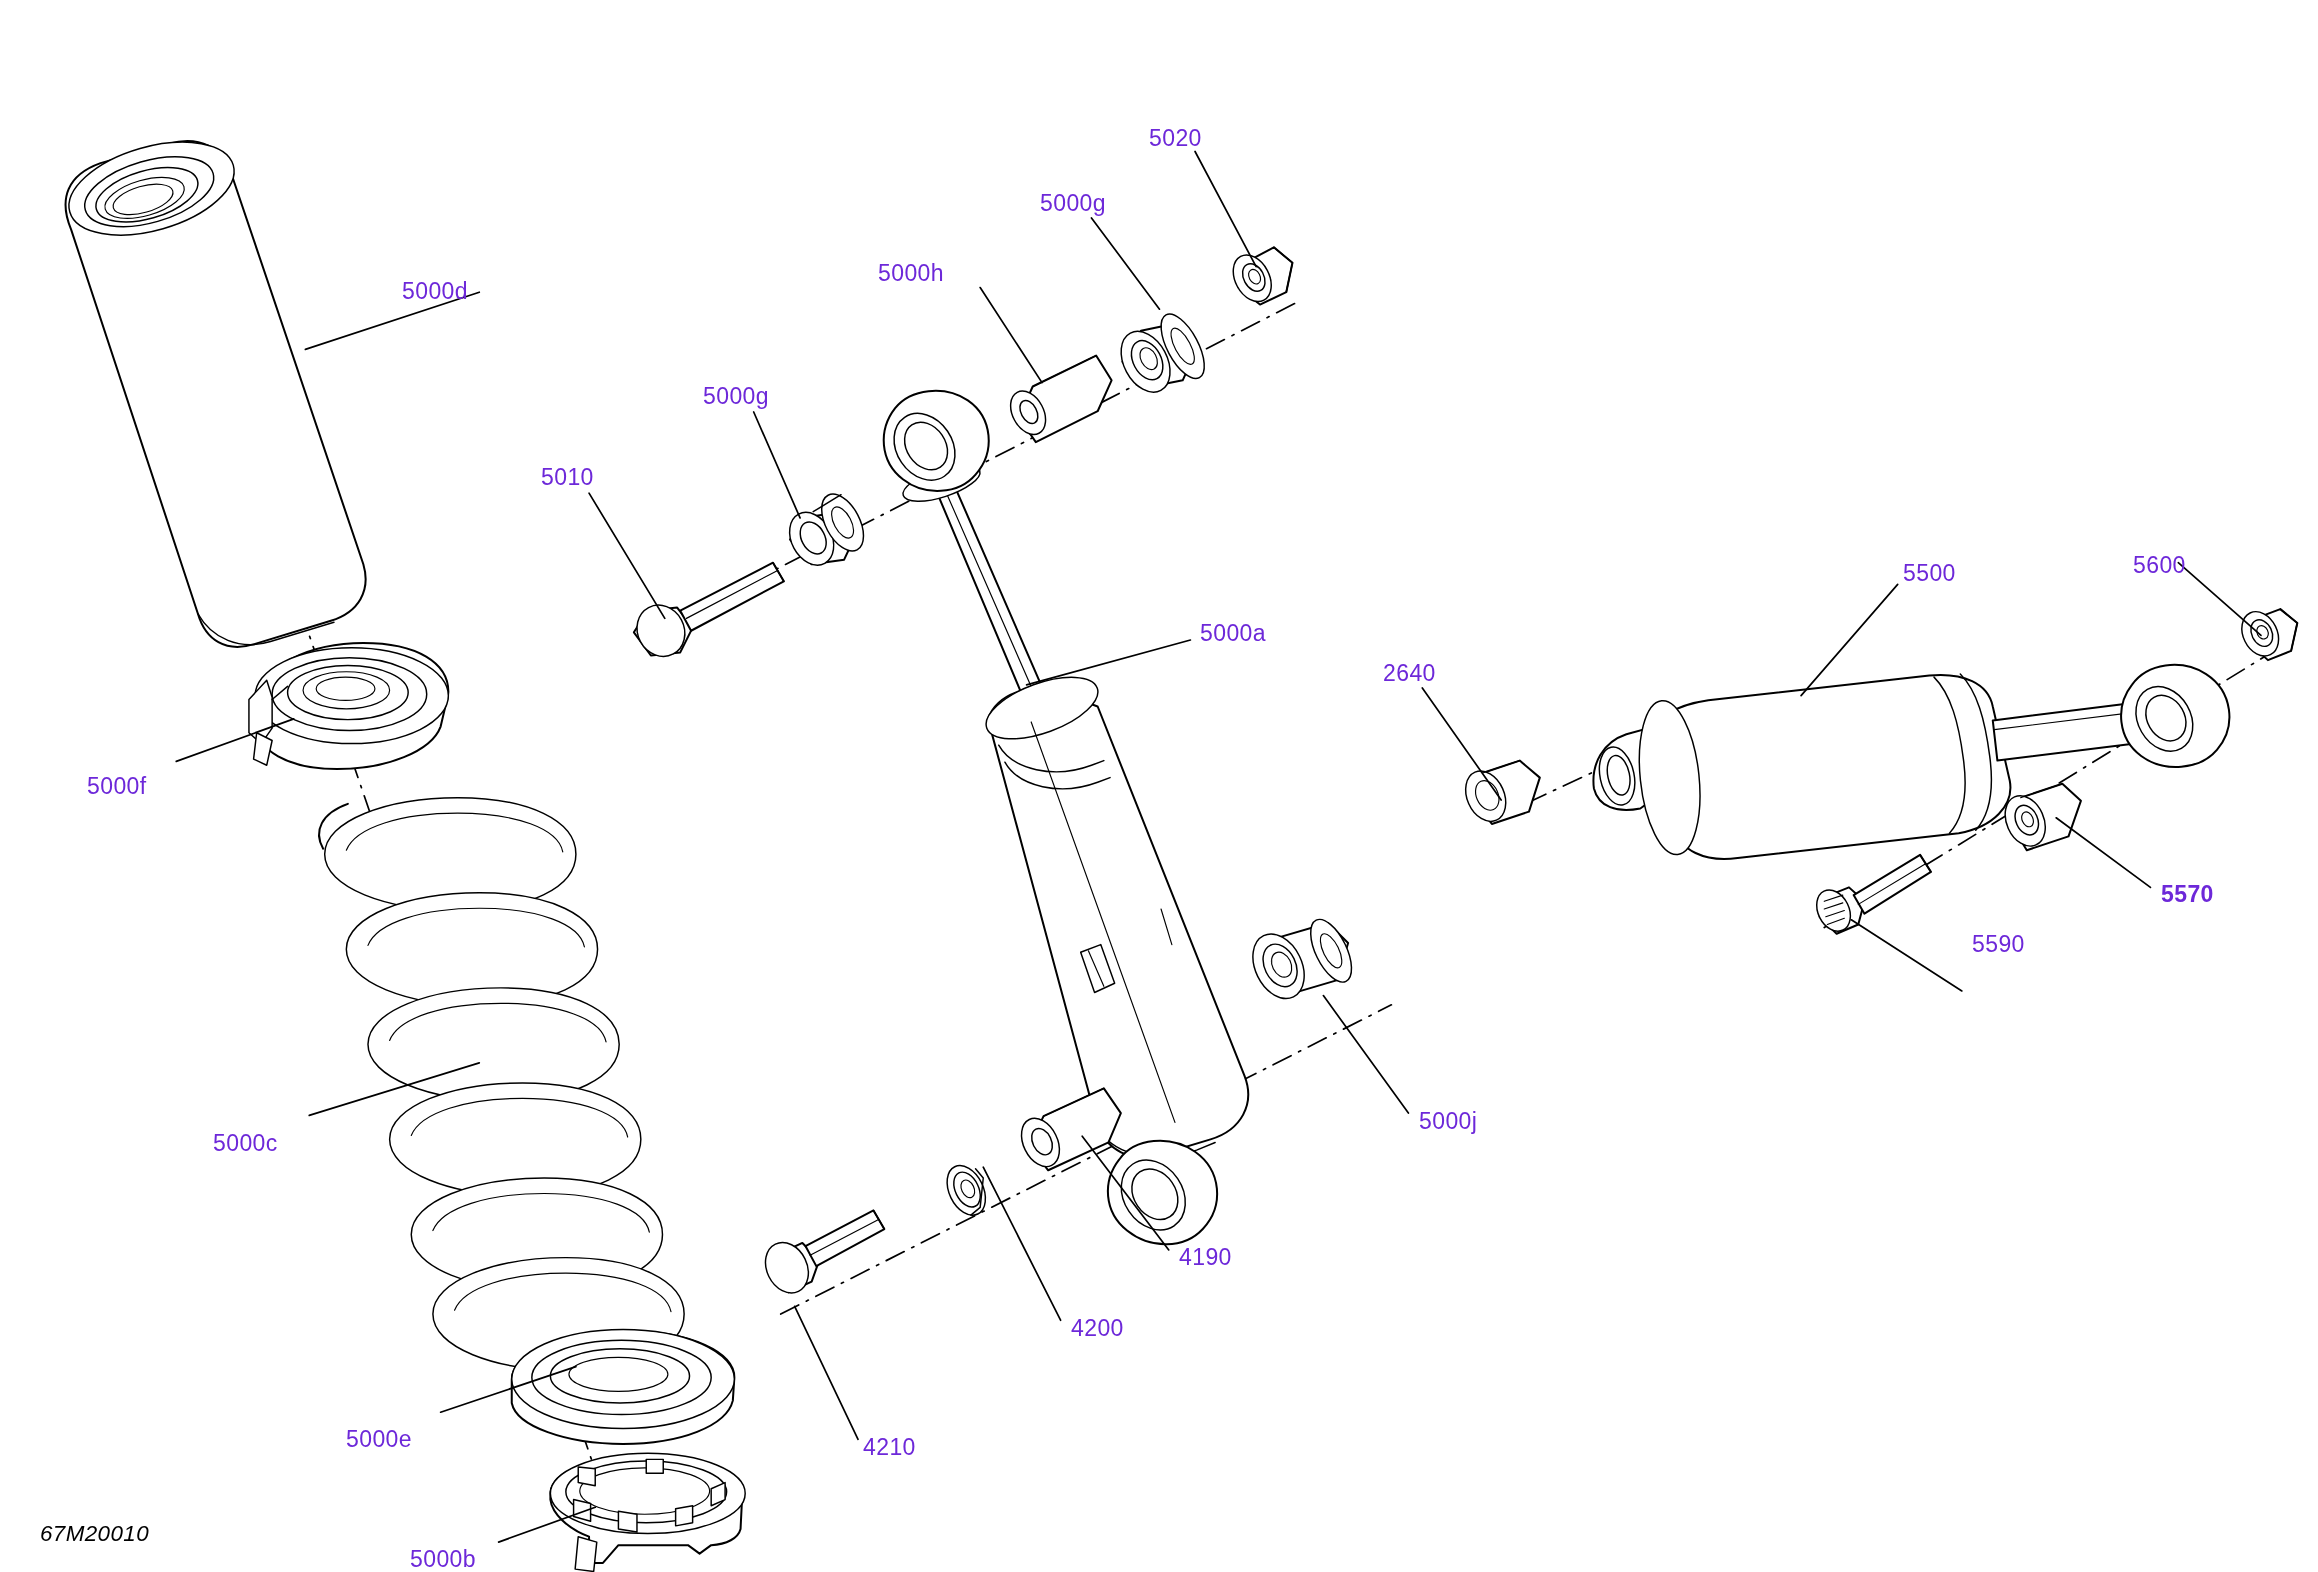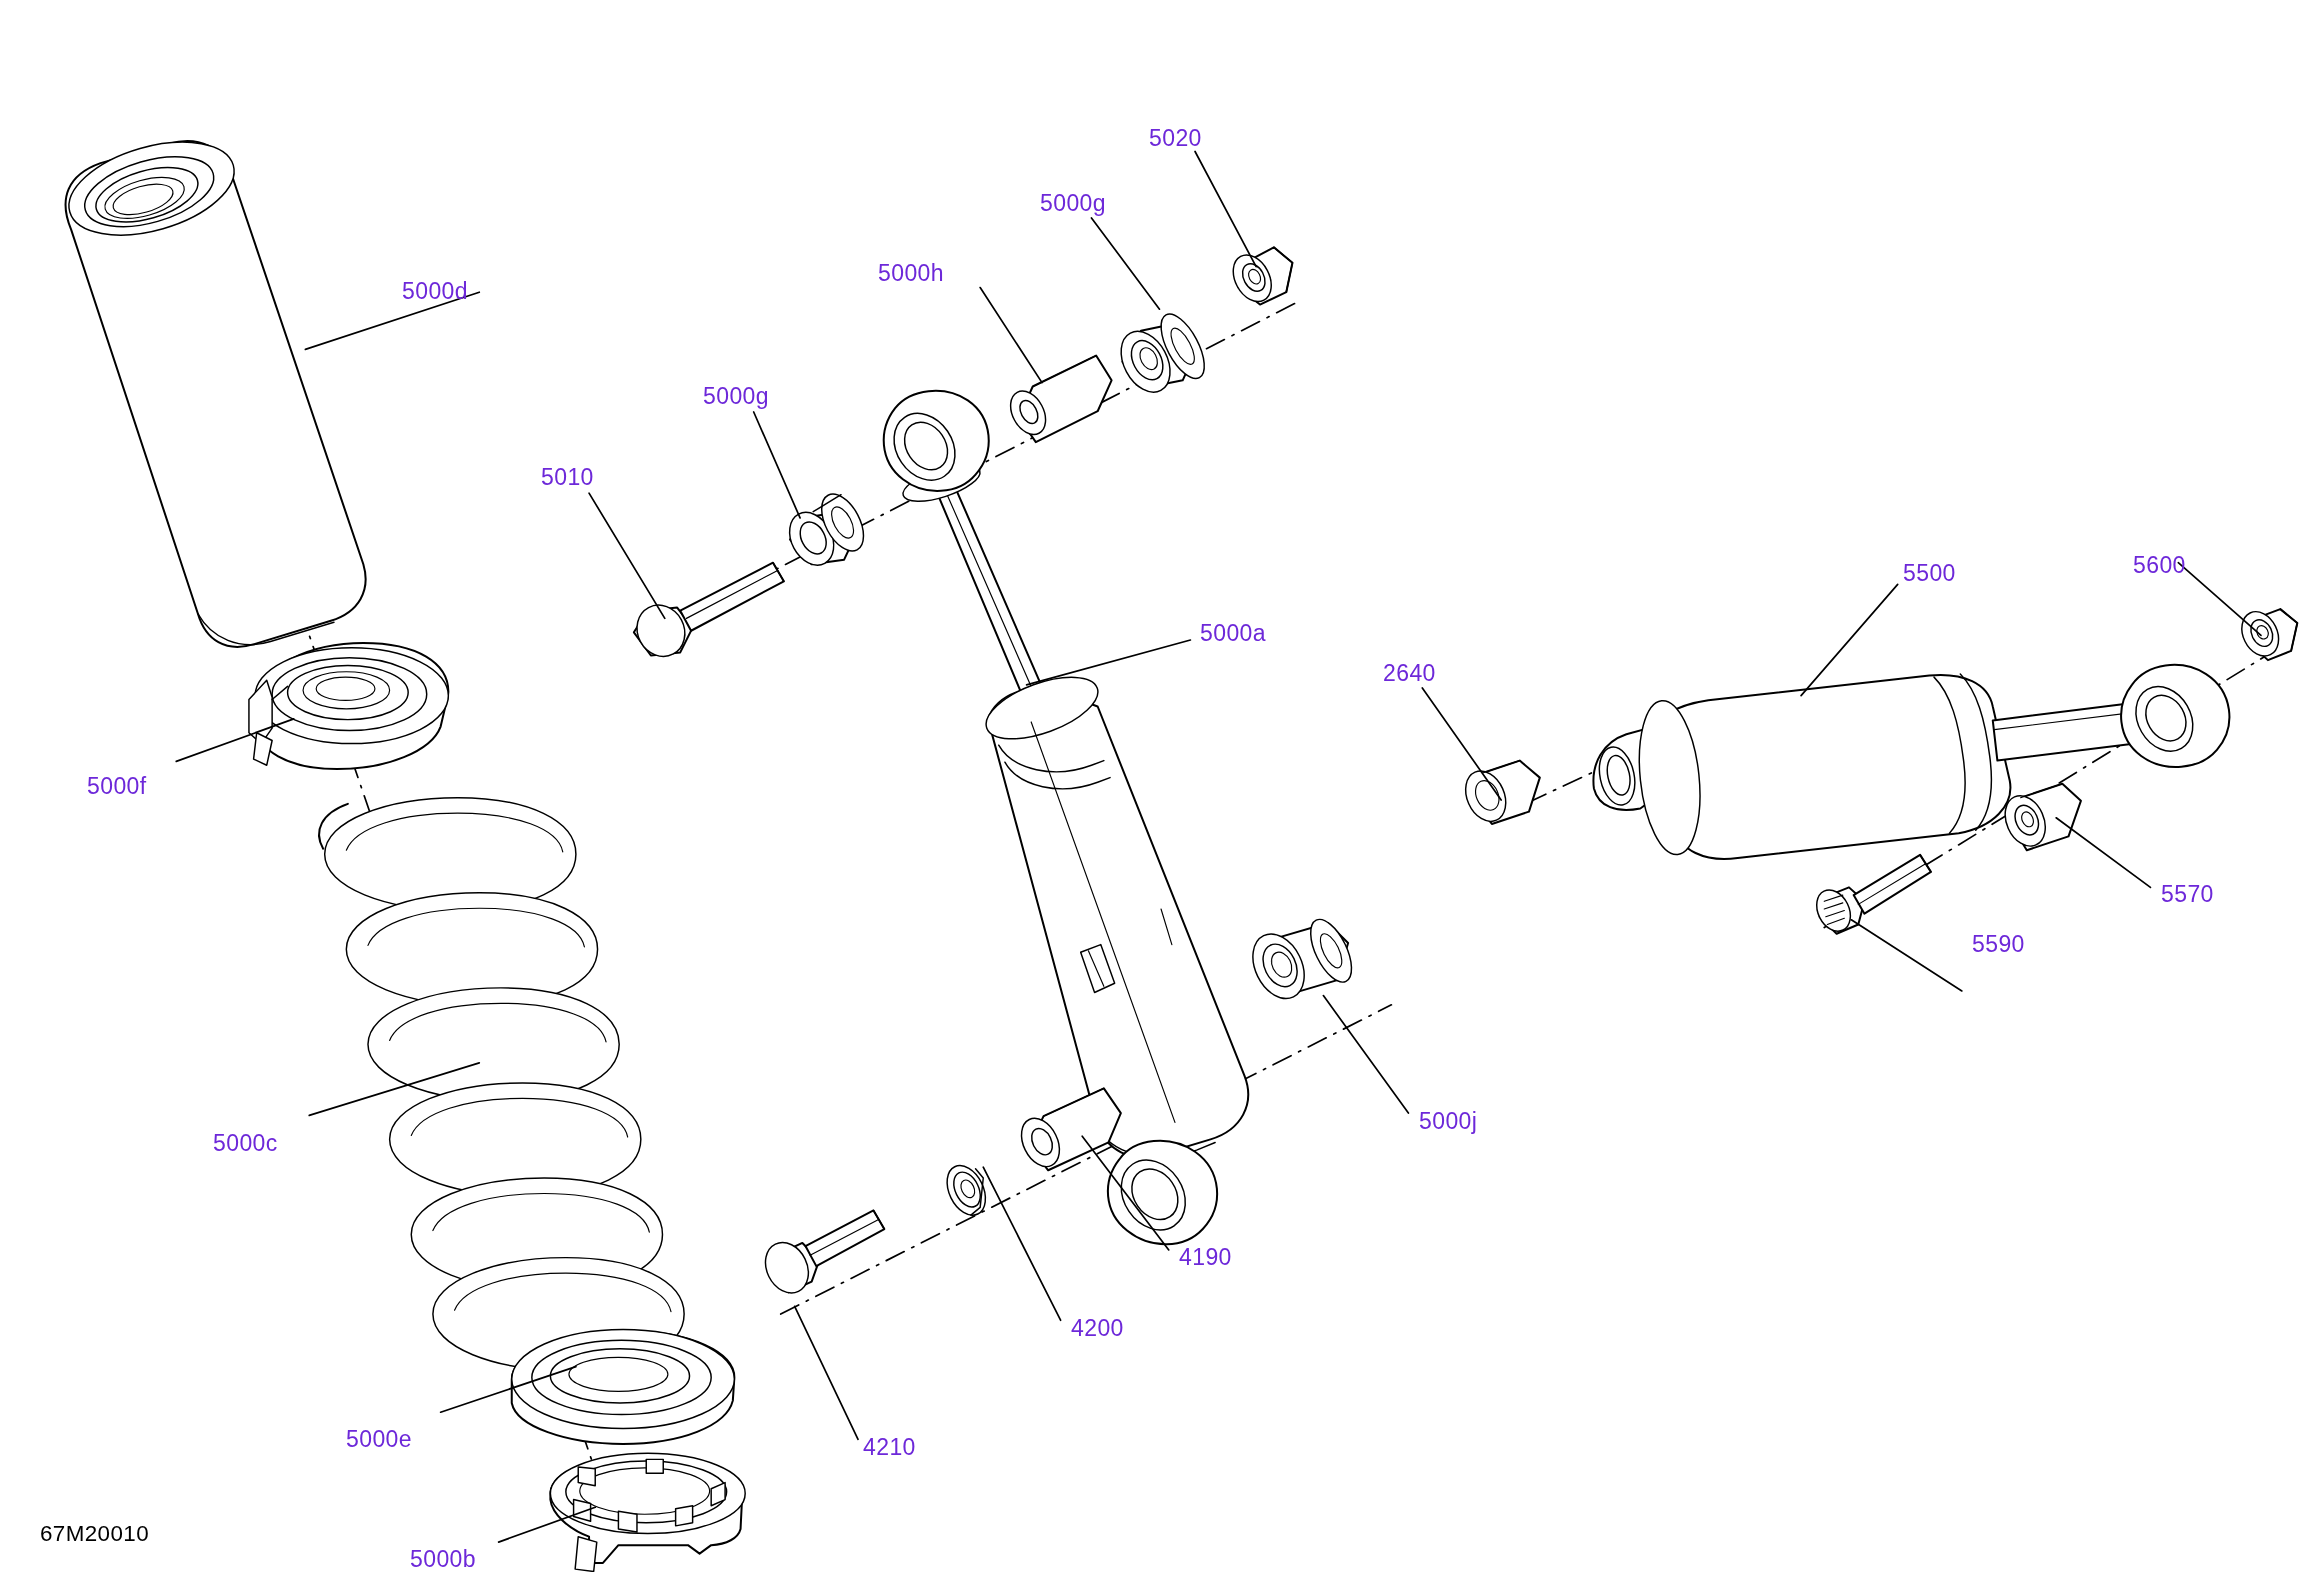--- a/index.html
+++ b/index.html
@@ -407,19 +407,19 @@
   <div class="lbl" style="left:1040px;top:190px;">5000g</div>
   <div class="lbl" style="left:1149px;top:125px;">5020</div>
   <div class="lbl" style="left:1200px;top:620px;">5000a</div>
   <div class="lbl" style="left:1419px;top:1108px;">5000j</div>
   <div class="lbl" style="left:1179px;top:1244px;">4190</div>
   <div class="lbl" style="left:1071px;top:1315px;">4200</div>
   <div class="lbl" style="left:863px;top:1434px;">4210</div>
   <div class="lbl" style="left:1383px;top:660px;">2640</div>
   <div class="lbl" style="left:1903px;top:560px;">5500</div>
   <div class="lbl" style="left:2133px;top:536px;margin-top:16px;">5600</div>
-  <div class="lbl" style="left:2161px;top:881px;">5570</div>
+  <div class="lbl" style="left:2161px;top:881px;font-weight:bold;">5570</div>
   <div class="lbl" style="left:1972px;top:931px;">5590</div>
 
-  <div class="dwg-no" style="left:40px;top:1521px;">67M20010</div>
+  <div class="dwg-no" style="left:40px;top:1521px;font-style:italic;">67M20010</div>
 
 </div>
 
 
 </body></html>

